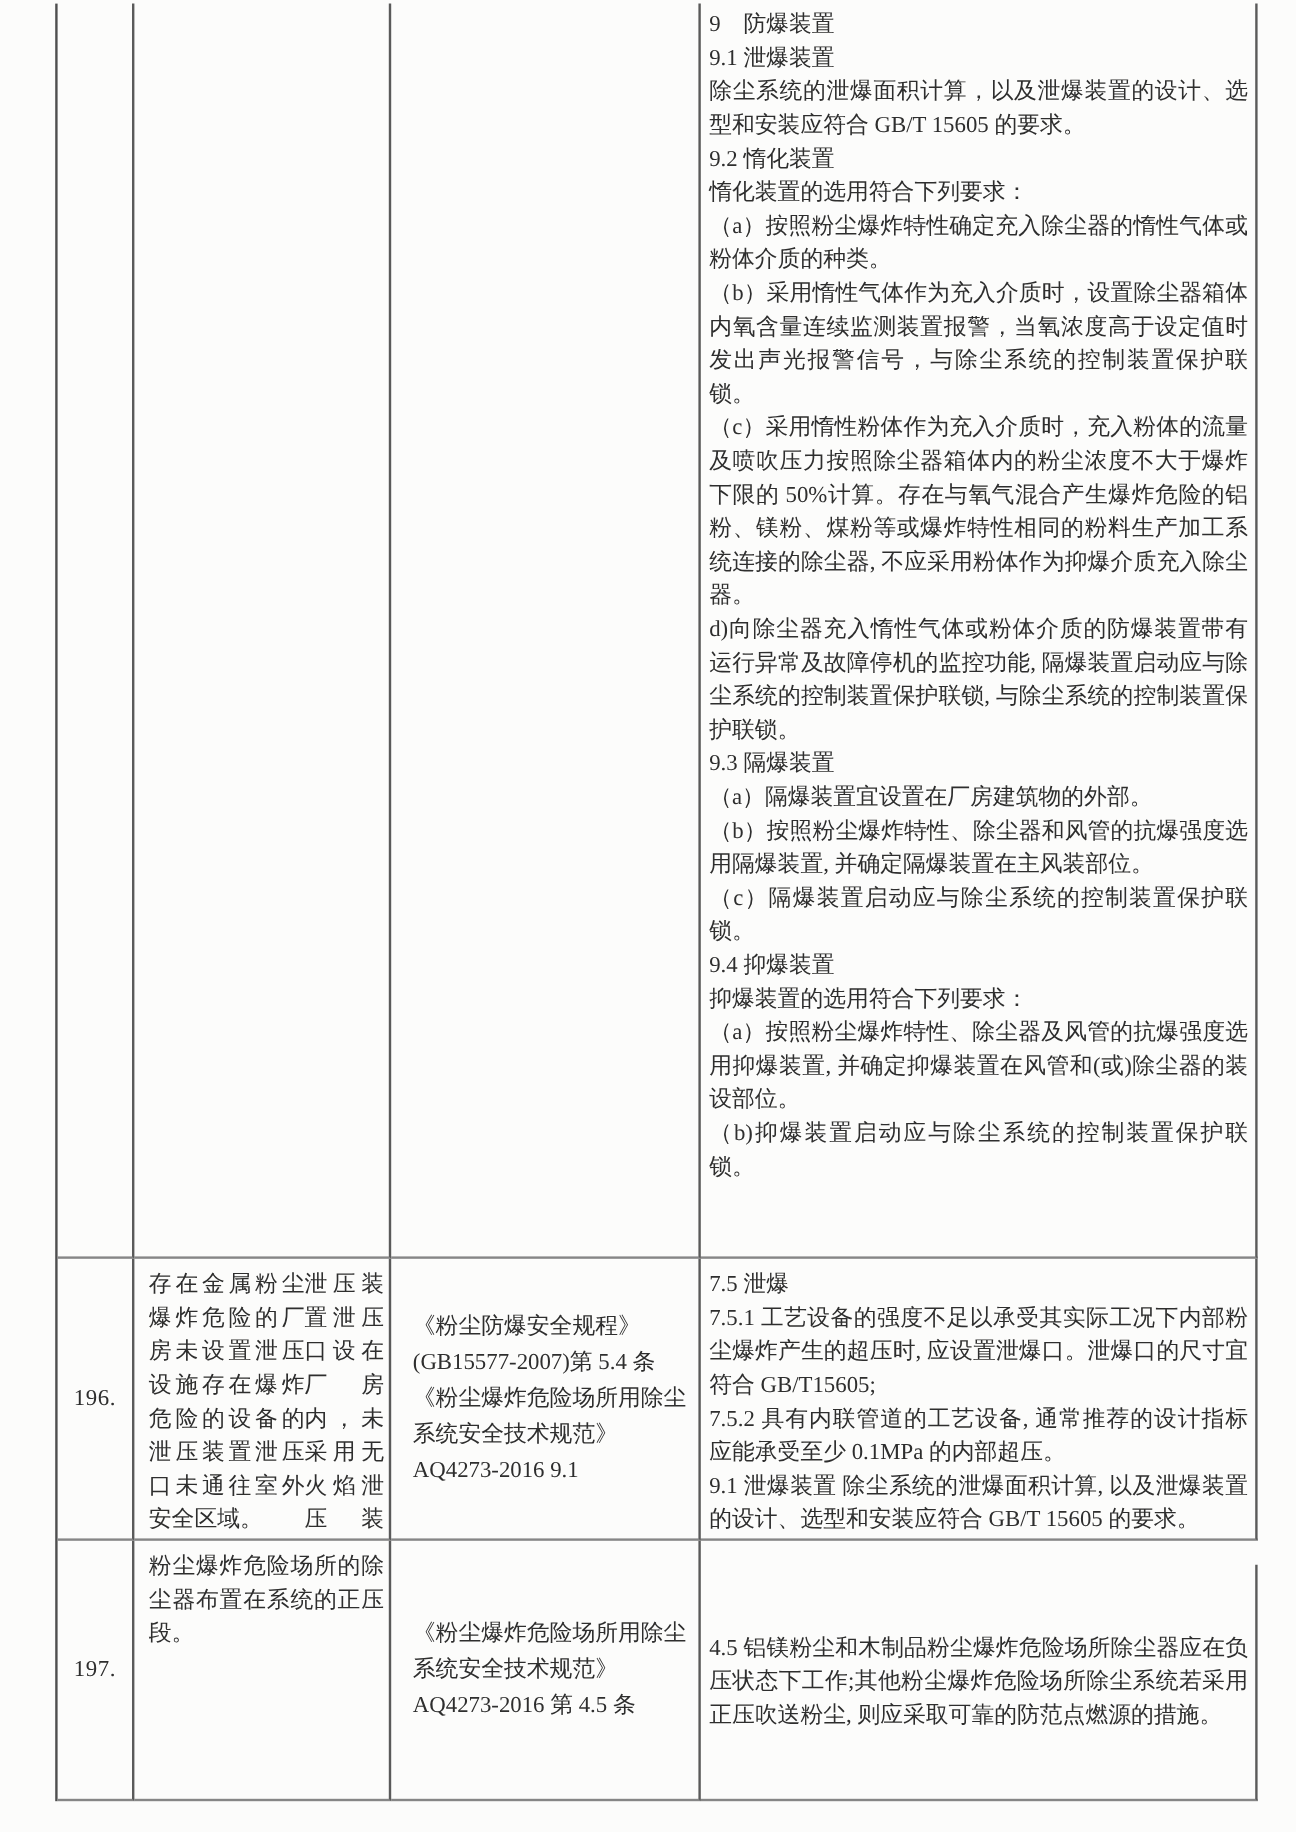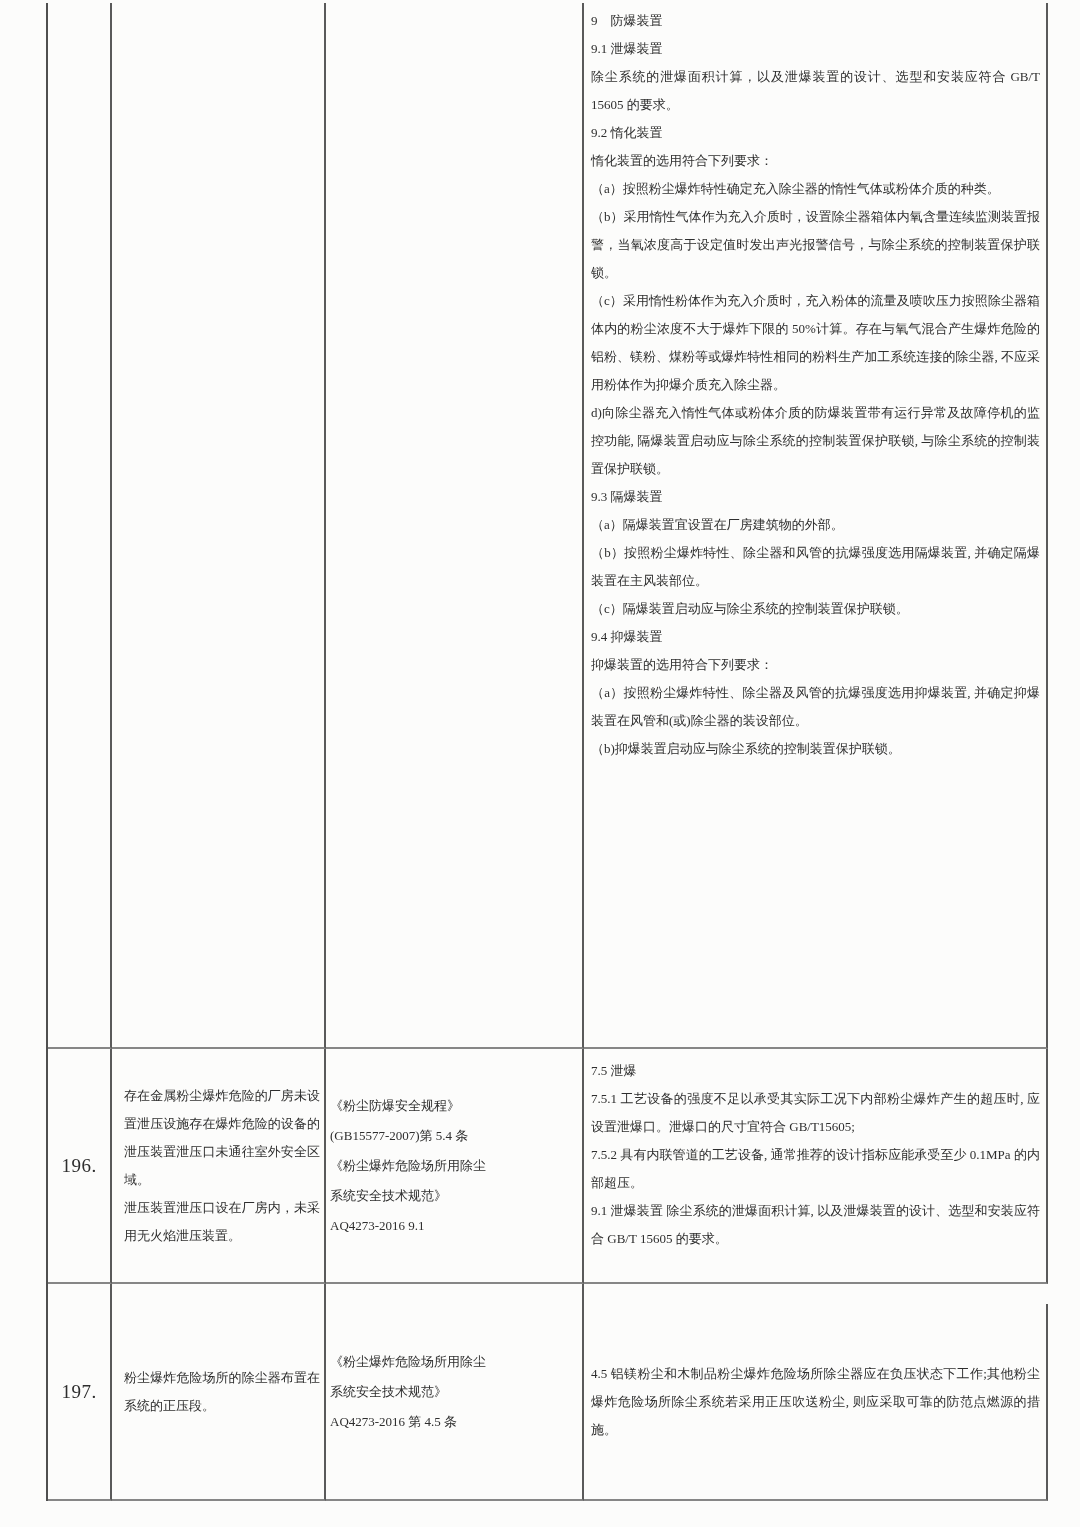--- a/index.html
+++ b/index.html
@@ -16,34 +16,34 @@
     display:grid;
     grid-template-columns:64px 214px 258px 464px;
     grid-template-rows:1046px 235px 217px;
     border-left:2px solid #4f4f4f;
   }
   .cell{
     box-sizing:border-box;
     border-right:2px solid #5a5a5a;
     border-bottom:2px solid #868686;
     overflow:hidden;
-    font-size:13px;
+    font-size:19px;
     line-height:28px;
   }
   .cell-num{
     display:flex;align-items:center;justify-content:center;
     font-size:19px;letter-spacing:0.5px;
   }
   .cell-desc{
     padding:8px 4px 8px 12px;
-    display:flex;flex-direction:column;justify-content:center;
+    display:flex;justify-content:center;
     text-align:justify;
   }
   .cell-std{
-    padding:6px 4px 6px 4px;
+    padding:6px 4px 6px 18px;
     display:flex;flex-direction:column;justify-content:center;
     line-height:30px;
   }
   .cell-req{
     padding:4px 6px 4px 7px;
     text-align:justify;
   }
   .cell-req.pad-top{padding-top:8px;}
   .v-center{display:flex;flex-direction:column;justify-content:center;margin-top:20px;}
   .para{white-space:pre-wrap;}

